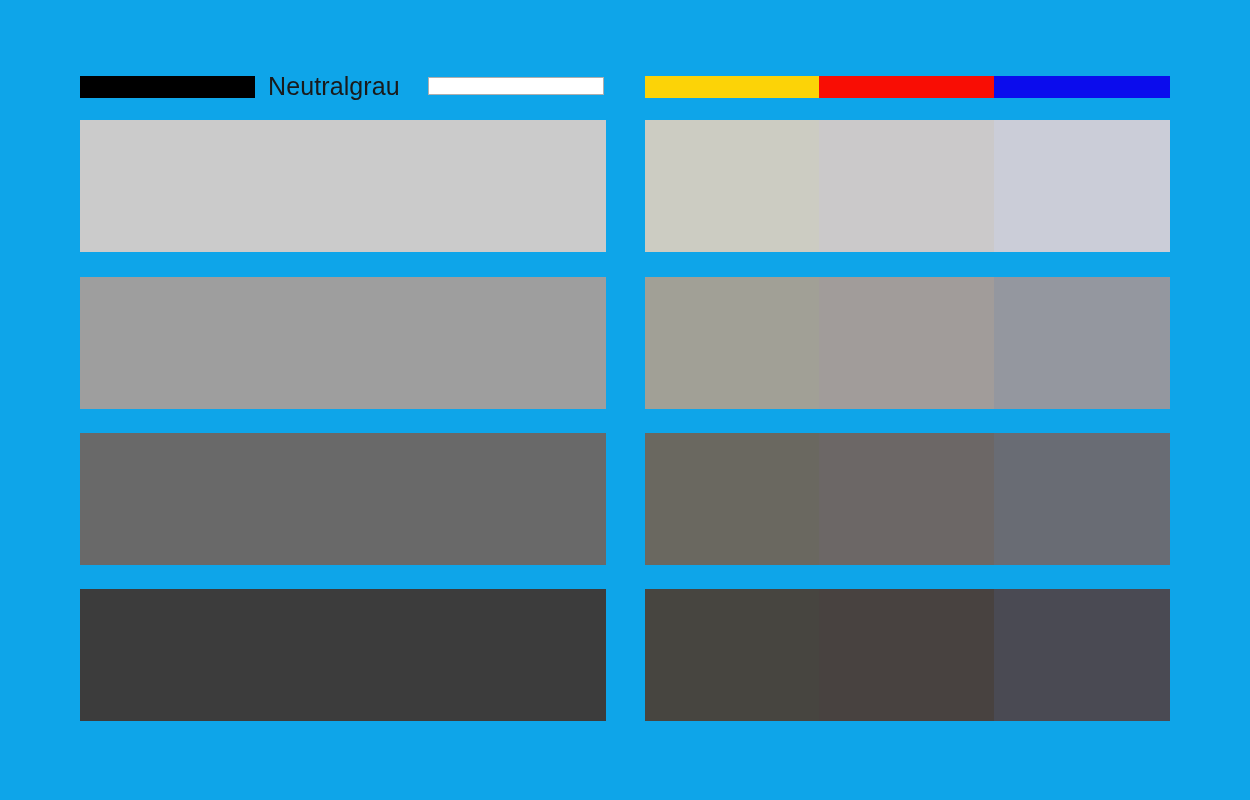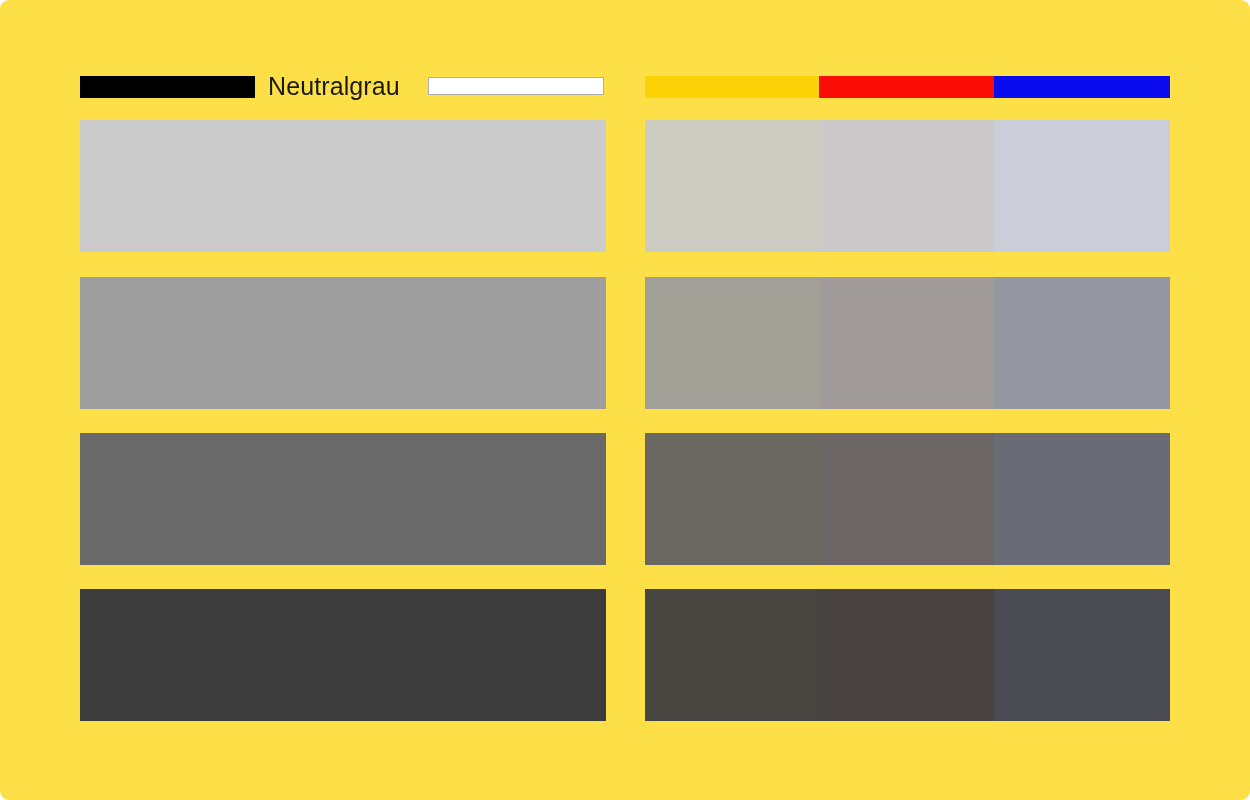--- a/index.html
+++ b/index.html
@@ -121,21 +121,21 @@
   .right-cell {
     height: 132px;
   }
   .rc-0 { width: 174px; }
   .rc-1 { width: 175px; }
   .rc-2 { width: 176px; }
 </style>
 </head>
 <body>
 
-<div id="page-root" style="background-color: #fde047; border-radius: 9px;">
+<div id="page-root" style="background-color: #0ea5e9;">
 
   <div class="header-row">
 
     <div class="black-bar" style="background-color: rgb(0, 0, 0);"></div>
 
     <div class="header-title">Neutralgrau</div>
 
     <div class="white-box" style="background-color: rgb(255, 255, 255); border-color: rgb(174, 174, 174);"></div>
 
     <div class="color-bar-group">

